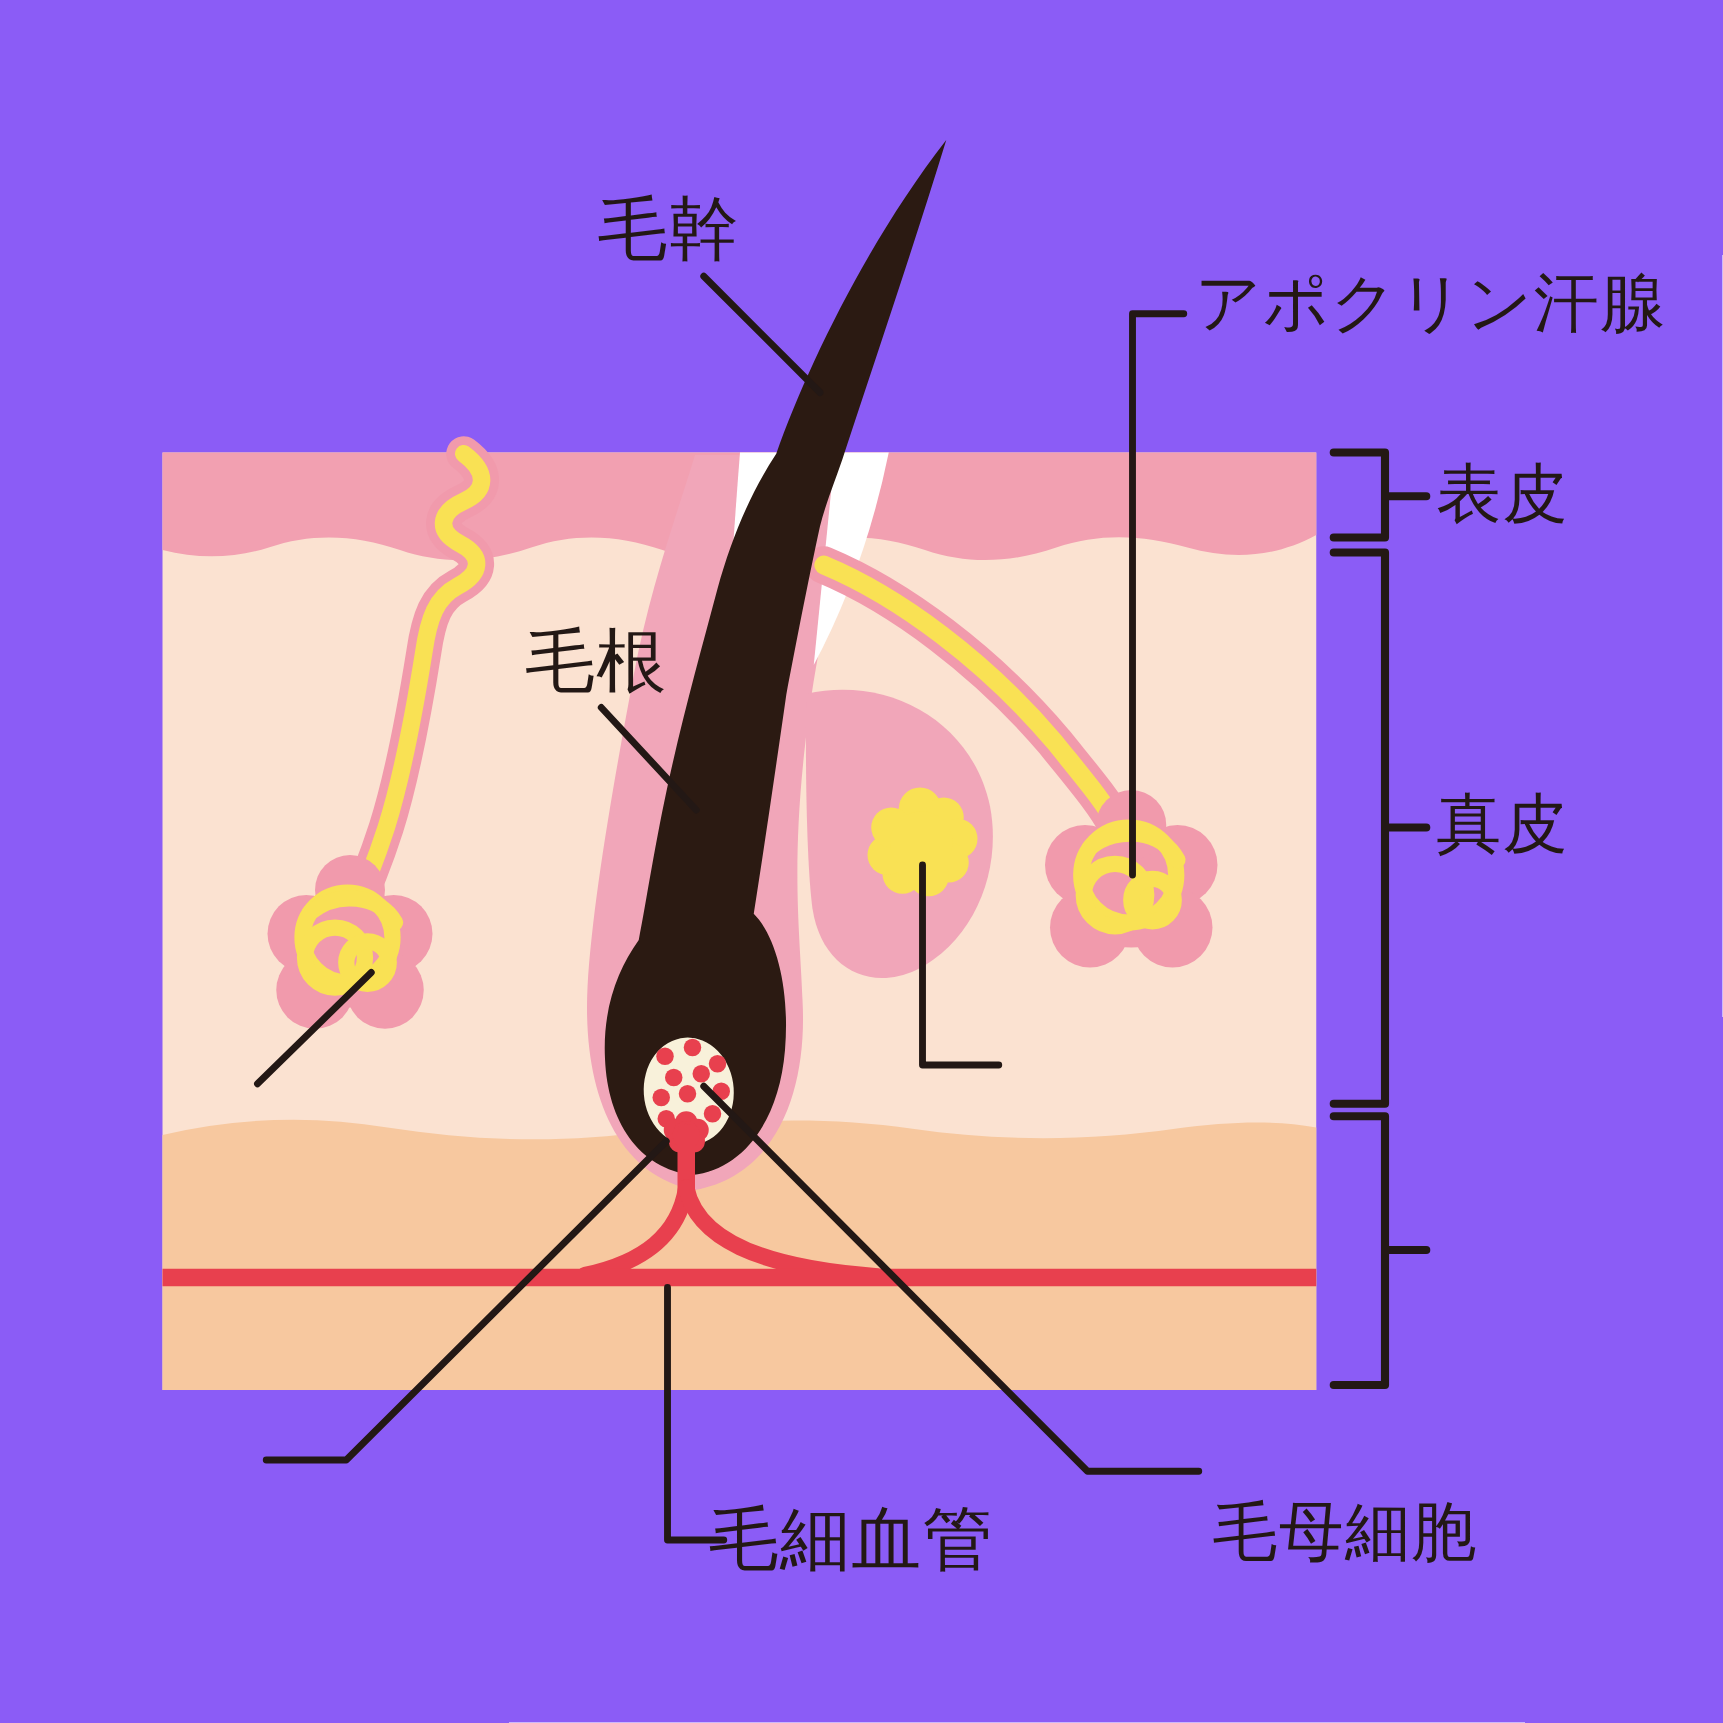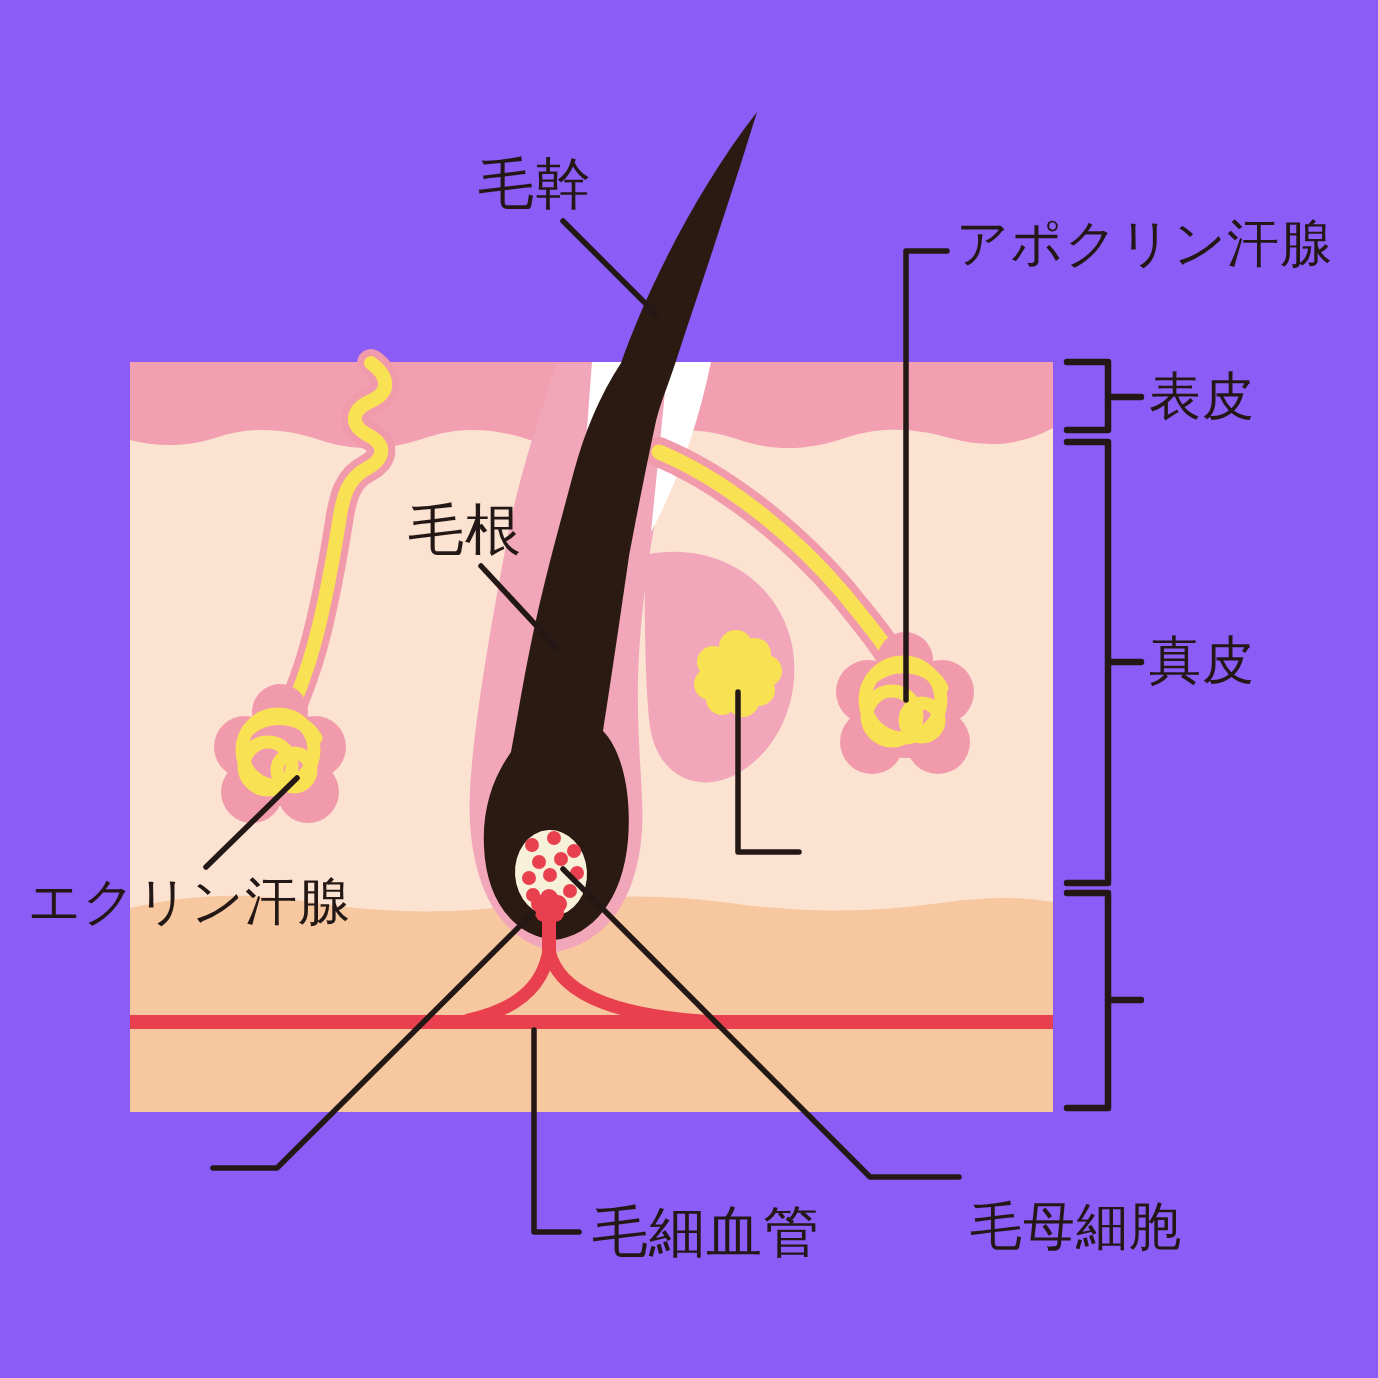--- a/index.html
+++ b/index.html
@@ -156,25 +156,24 @@
     <path d="M1067,893 L1108,893 L1108,1108 L1067,1108 M1108,1000 L1141,1000"></path>
   </g>
 </svg>
 
   <div class="lbl fs56" style="left:478px;top:156px">毛幹</div>
 
   <div class="lbl fs54" style="left:956px;top:217px">アポクリン汗腺</div>
 
   <div class="lbl fs54" style="left:1149px;top:370px">表皮</div>
 
-  <div class="lbl fs56" style="left:408px;top:502px">毛根</div>
+  <div class="lbl fs56" style="left:420px;top:502px">毛根</div>
 
   <div class="lbl fs54" style="left:1149px;top:634px">真皮</div>
 
 
-  <div class="lbl fs54" style="left:28px;top:875px">エクリン汗腺</div>
 
 
 
-  <div class="lbl fs56" style="left:592px;top:1204px">毛細血管</div>
+  <div class="lbl fs56" style="left:567px;top:1204px">毛細血管</div>
 
   <div class="lbl fs54" style="left:970px;top:1200px">毛母細胞</div>
 </div>
 
 </body></html>

